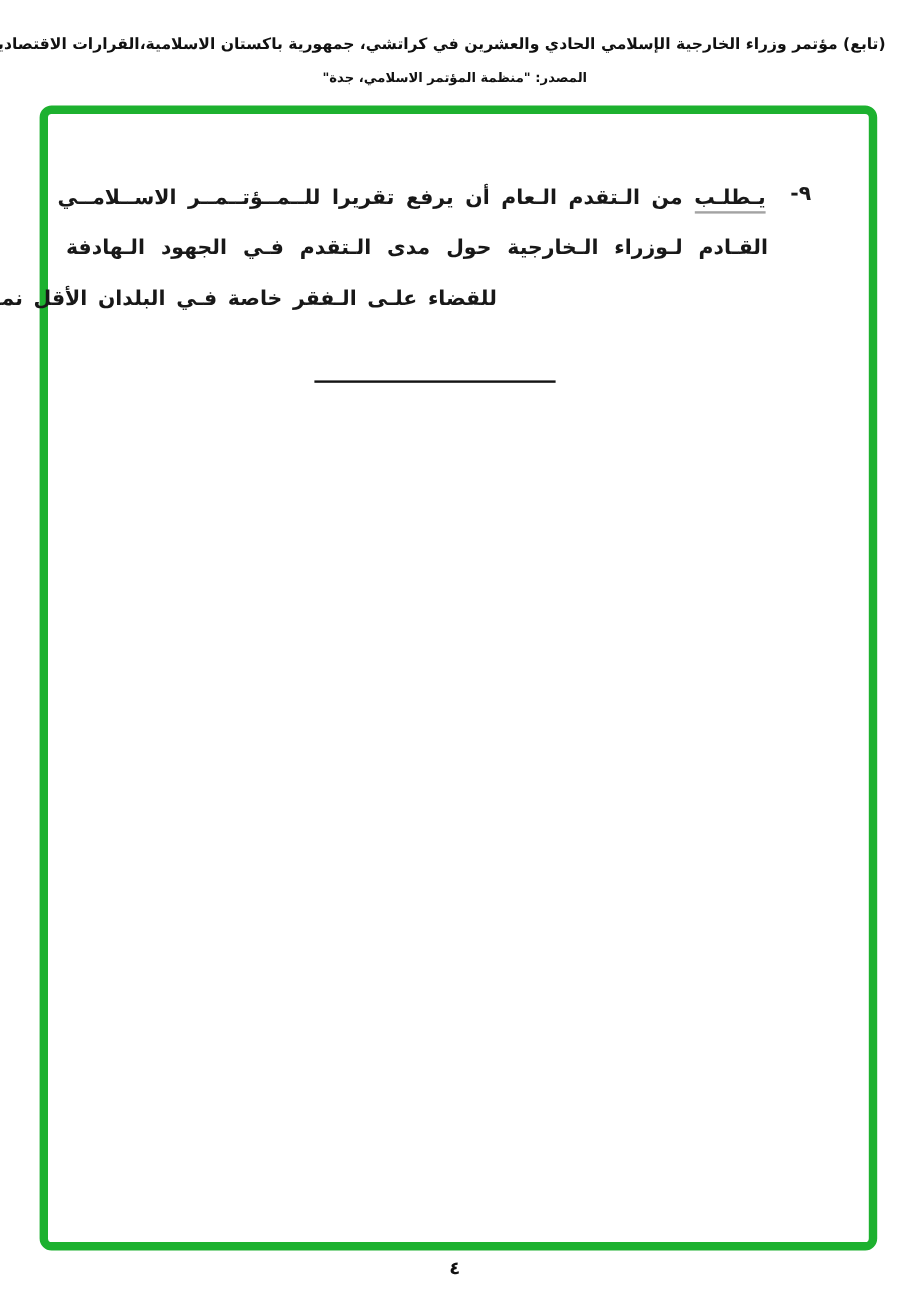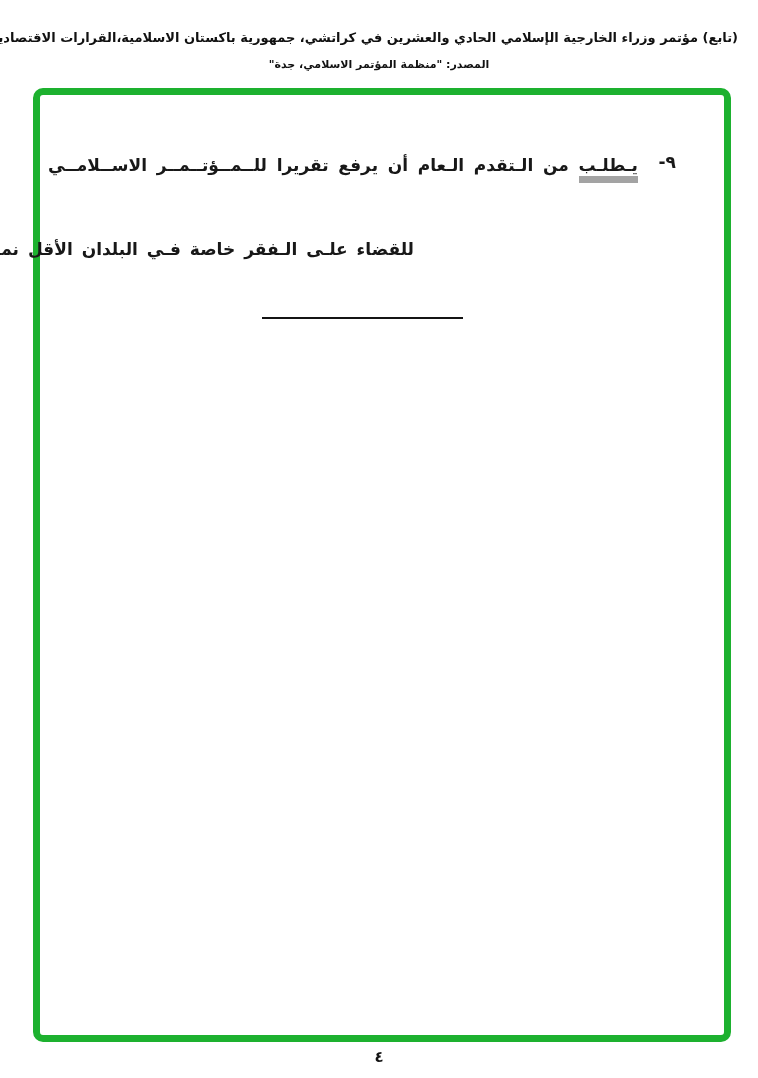--- a/index.html
+++ b/index.html
@@ -73,21 +73,21 @@
     word-spacing: 3px;
     text-align: justify;
     text-align-last: justify;
     white-space: nowrap;
     color: #181818;
   }
   .line1 { top: 152px; left: 48px;  width: 590px; }
   .line2 { top: 194px; left: 55px;  width: 585px; }
   .line3 { top: 236px; left: 50px;  width: 364px; }
   .u-word {
-    border-bottom: 7px solid #a3a3a3;
+    border-bottom: 2px solid #a3a3a3;
     padding-bottom: 1px;
   }
   
   .divider {
     position: absolute;
     top: 317px;
     left: 262px;
     width: 201px;
     height: 2px;
     background: #141414;
@@ -114,20 +114,21 @@
   <div class="hdr-line2">المصدر: "منظمة المؤتمر الاسلامي، جدة"</div>
 
   <div class="frame"></div>
 
   <div class="item-number">٩-</div>
 
   <div class="bodyline line1">
     <span class="u-word">يـطلـب</span><span> من الـتقدم الـعام أن يرفع تقريرا للــمــؤتــمــر الاســلامــي</span>
   </div>
 
+  <div class="bodyline line2">القـادم لـوزراء الـخارجية حول مدى الـتقدم فـي الجهود الـهادفة</div>
 
   <div class="bodyline line3">للقضاء علـى الـفقر خاصة فـي البلدان الأقل نموا ،</div>
 
   <div class="divider"></div>
 
   <div class="page-number">٤</div>
 
 </div>
 
 </body></html>

